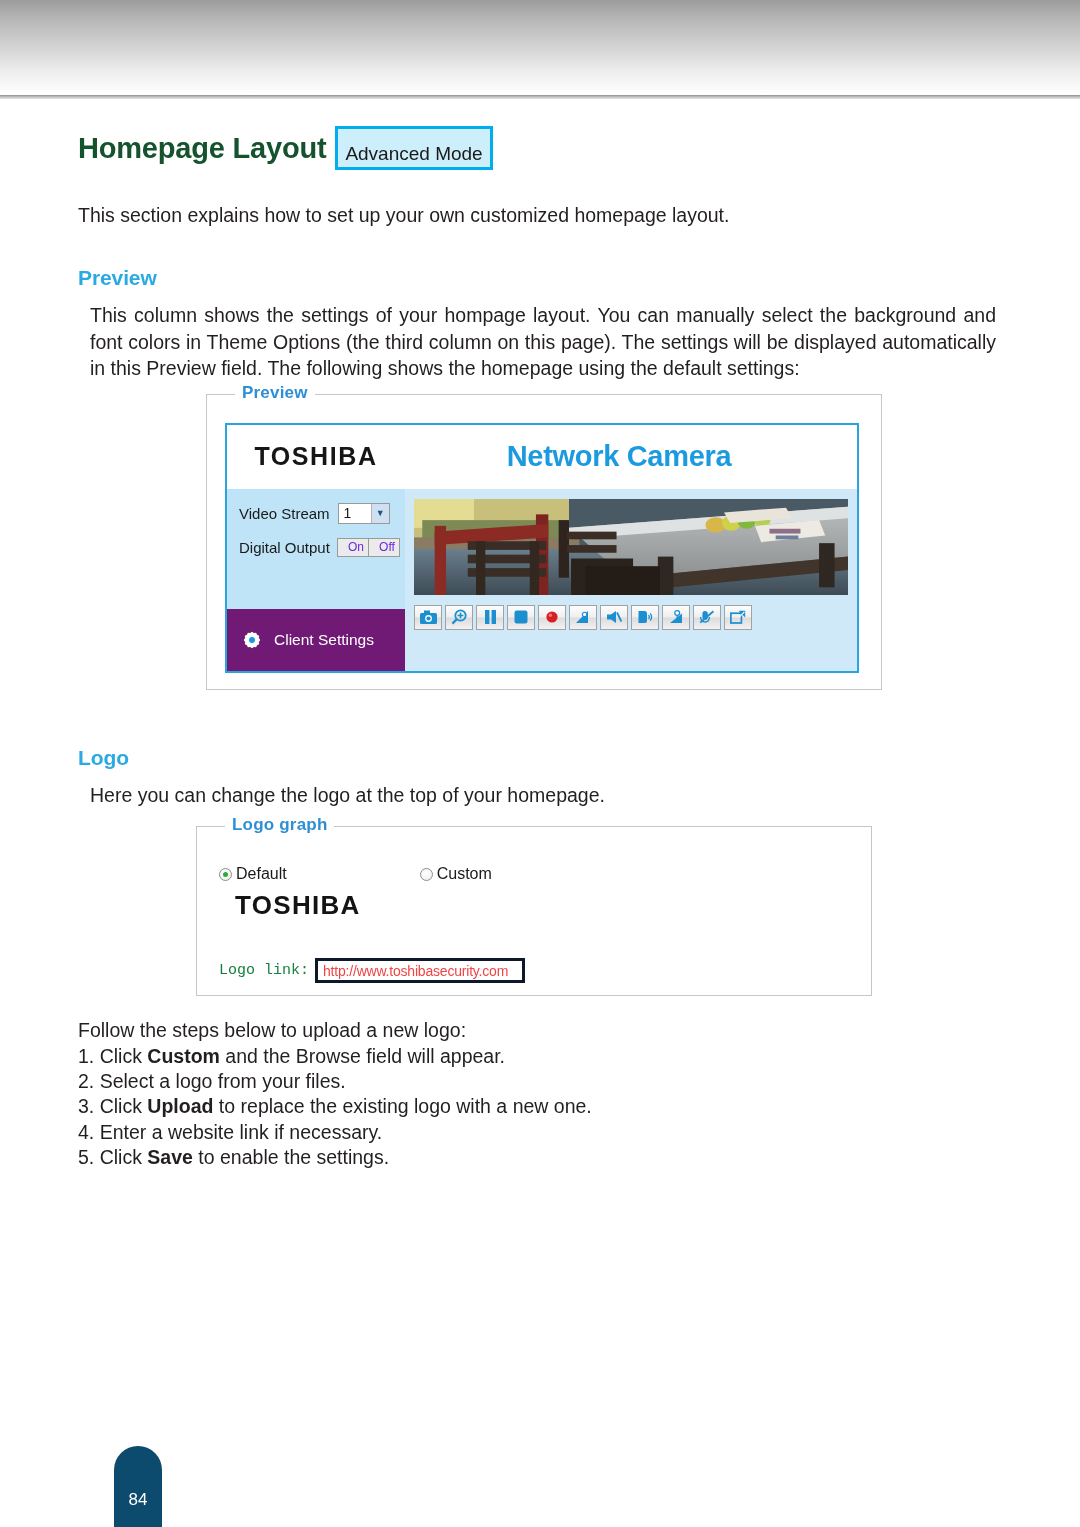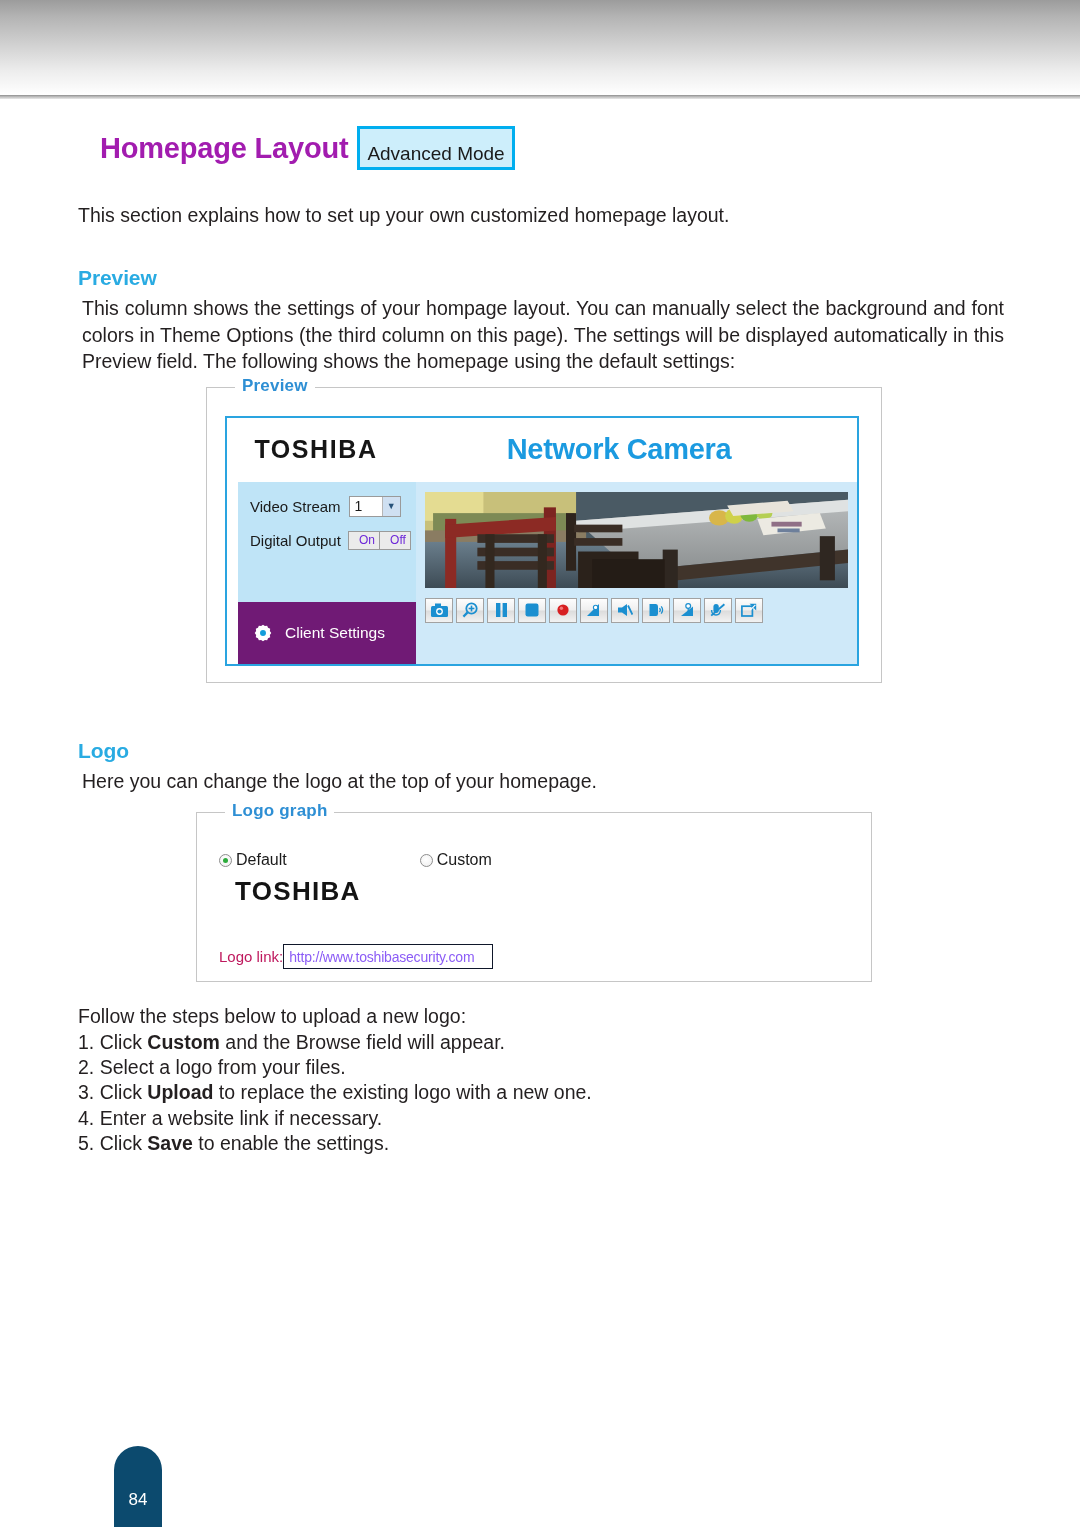--- a/index.html
+++ b/index.html
@@ -21,42 +21,41 @@
     position:absolute; left:0; top:95px; width:1080px; height:4px;
     background:linear-gradient(to bottom,#8e8e8e 0%,#b9b9b9 40%,#e8e8e8 100%);
   }
 
   
   .content{ position:absolute; left:78px; top:126px; width:930px; }
 
   
   .title-row{ display:flex; align-items:center; gap:9px; margin-bottom:32px;}
   .page-title{
-    font-size:29px; font-weight:bold; color:#a21caf; letter-spacing:-0.2px;
+    font-size:29px; font-weight:bold; color:#14532d; letter-spacing:-0.2px;
     white-space:nowrap;
-    margin-left:22px;
   }
   .mode-badge{
     display:inline-block;
     border:3px solid #00aeef;
     background:#cdeefb;
     color:#1a1a1a;
     font-size:19px;
     padding:14px 7px 3px 7px;
     line-height:1.12;
     white-space:nowrap;
   }
 
   
   .intro{ font-size:19.5px; line-height:1.34; margin:0 0 38px 0; }
   .sec-head{
     color:#29abe2; font-weight:bold; font-size:21px;
     margin:0 0 5px 0; letter-spacing:-0.1px;
   }
-  .body-text{ font-size:19.5px; line-height:1.36; margin:4px; text-align:justify; }
+  .body-text{ font-size:19.5px; line-height:1.36; margin:12px; text-align:justify; }
   .body-text.nojust{ text-align:left; }
 
   
   .panel{
     position:relative;
     border:1px solid #c6c6c6;
     background:#ffffff;
     box-sizing:border-box;
   }
   .panel-legend{
@@ -82,21 +81,21 @@
     width:178px; text-align:center;
     font-size:25px; font-weight:bold; color:#161616;
     letter-spacing:1.6px; font-family:"Liberation Sans", sans-serif;
   }
   .cam-title{
     flex:1; text-align:center;
     font-size:29px; font-weight:bold; color:#1b9ae0; letter-spacing:-0.3px;
     padding-right:24px;
   }
   .cam-body{ display:flex; height:182px; }
-  .cam-side{ width:178px; display:flex; flex-direction:column;padding-left:11px; }
+  .cam-side{ width:178px; display:flex; flex-direction:column; }
   .side-top{ background:#bfe4f7; flex:1; padding:14px 0 0 12px; }
   .side-row{ display:flex; align-items:center; margin-bottom:14px; }
   .side-label{ font-size:15px; color:#1a1a1a; white-space:nowrap; }
   .sel-box{
     margin-left:8px; width:52px; height:21px;
     border:1px solid #9a9a9a; background:#fff;
     display:flex; align-items:center; box-sizing:border-box;
   }
   .sel-val{ flex:1; padding-left:5px; font-size:14px; color:#1a1a1a; }
   .sel-arrow{
@@ -153,25 +152,25 @@
     width:5px; height:5px; border-radius:50%; background:#2cab3b;
   }
   .logo-mark{
     position:absolute; left:38px; top:63px;
     font-size:26px; font-weight:bold; color:#141414; letter-spacing:1.3px;
   }
   .link-row{
     position:absolute; left:22px; top:131px;
     display:flex; align-items:center;
   }
-  .link-label{ font-size:15px; color:#be185d; margin-right:0; white-space:nowrap; }
+  .link-label{ font-size:15px; color:#15803d; margin-right:6px; white-space:nowrap;font-family:Liberation Mono, monospace; }
   .link-input{
     width:210px; height:25px; box-sizing:border-box;
-    border:1px solid #0f172a; background:#ffffff;
-    font-size:14px; color:#8b5cf6;
+    border:3px solid #0f172a; background:#ffffff;
+    font-size:14px; color:#ef4444;
     display:flex; align-items:center; padding-left:5px;
     letter-spacing:-0.2px;
   }
 
   
   .steps{ margin-top:22px; font-size:19.5px; line-height:1.30; }
   .steps p{ margin:0; }
   .steps b{ font-weight:bold; }
 
   

